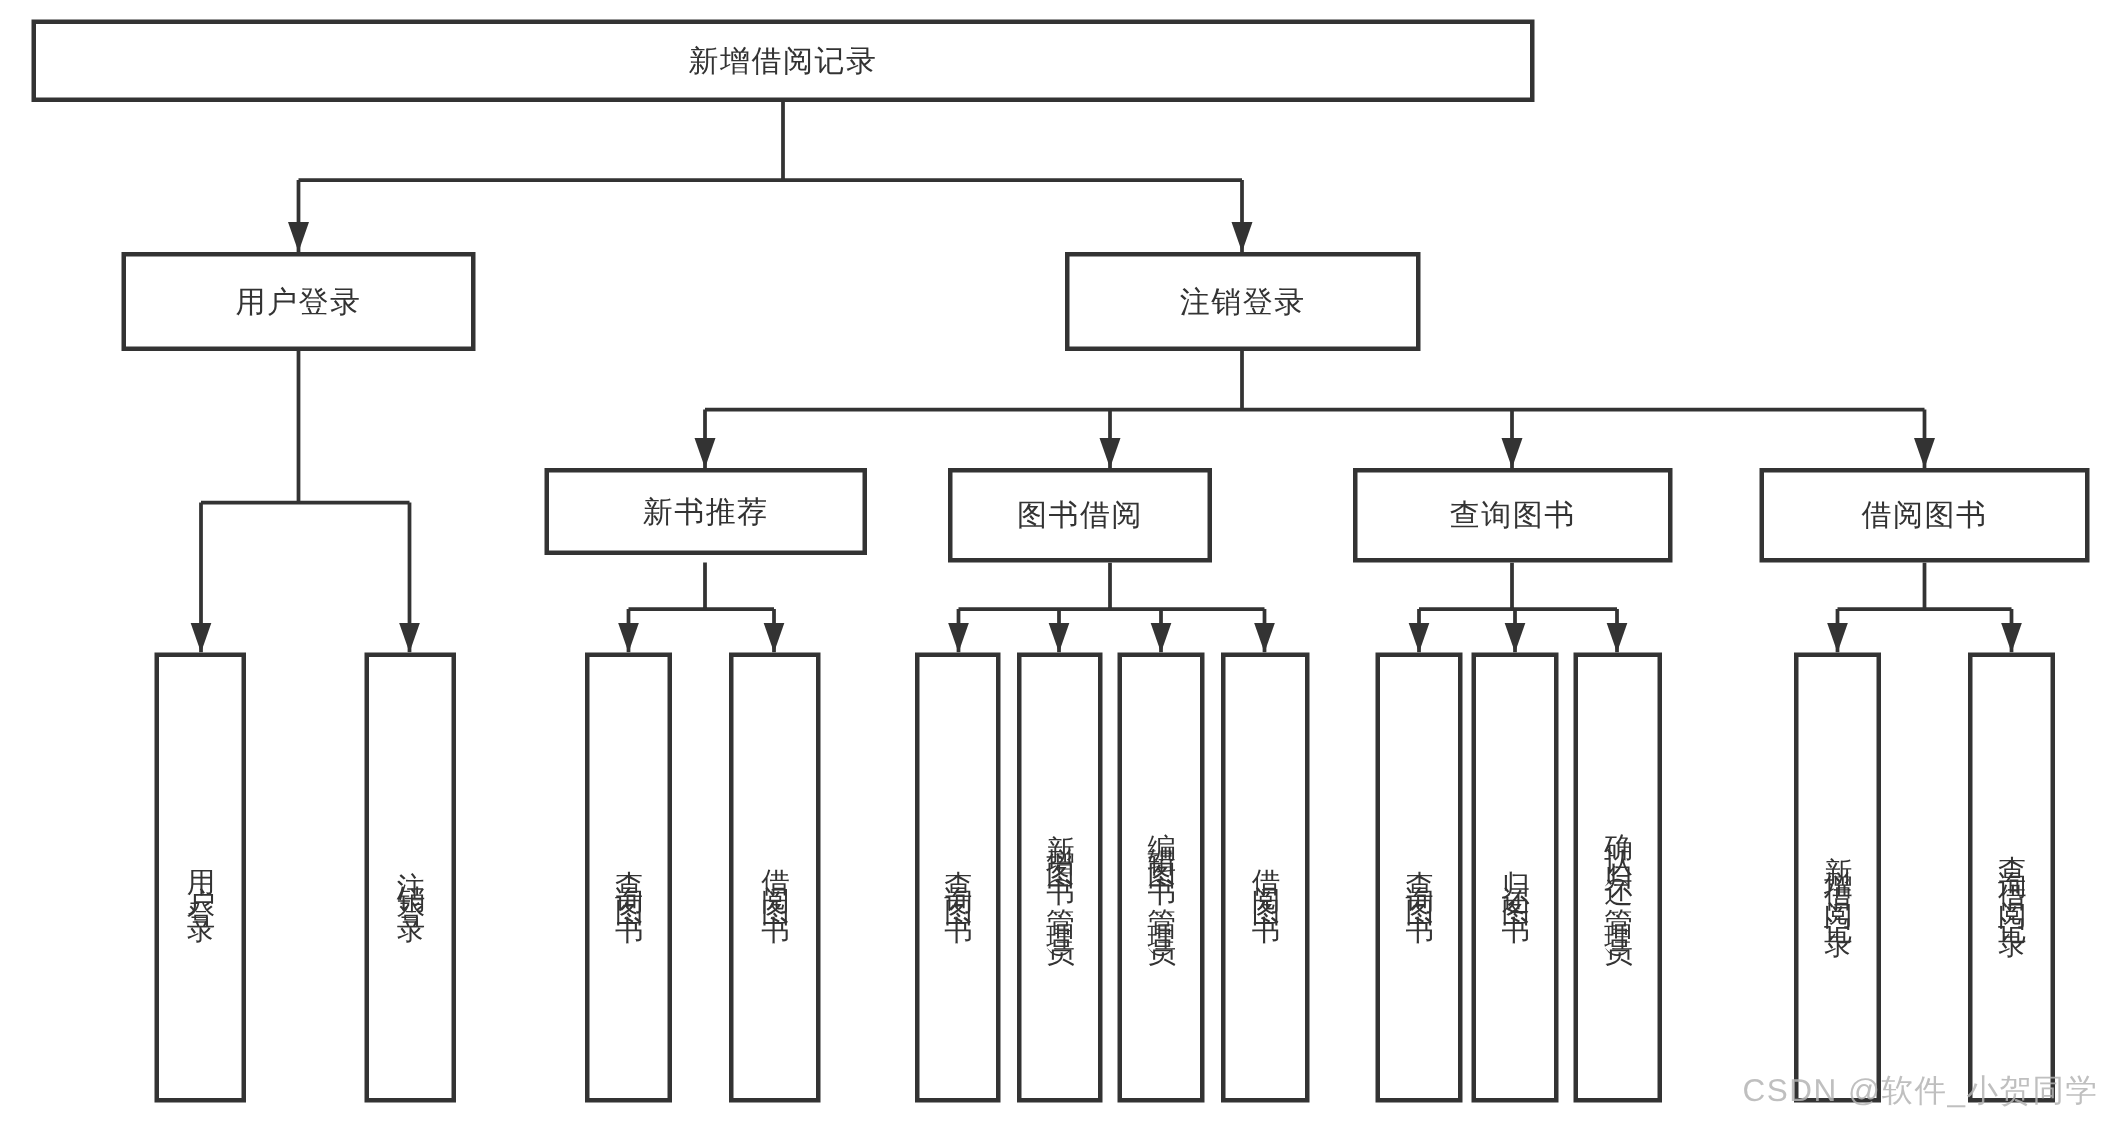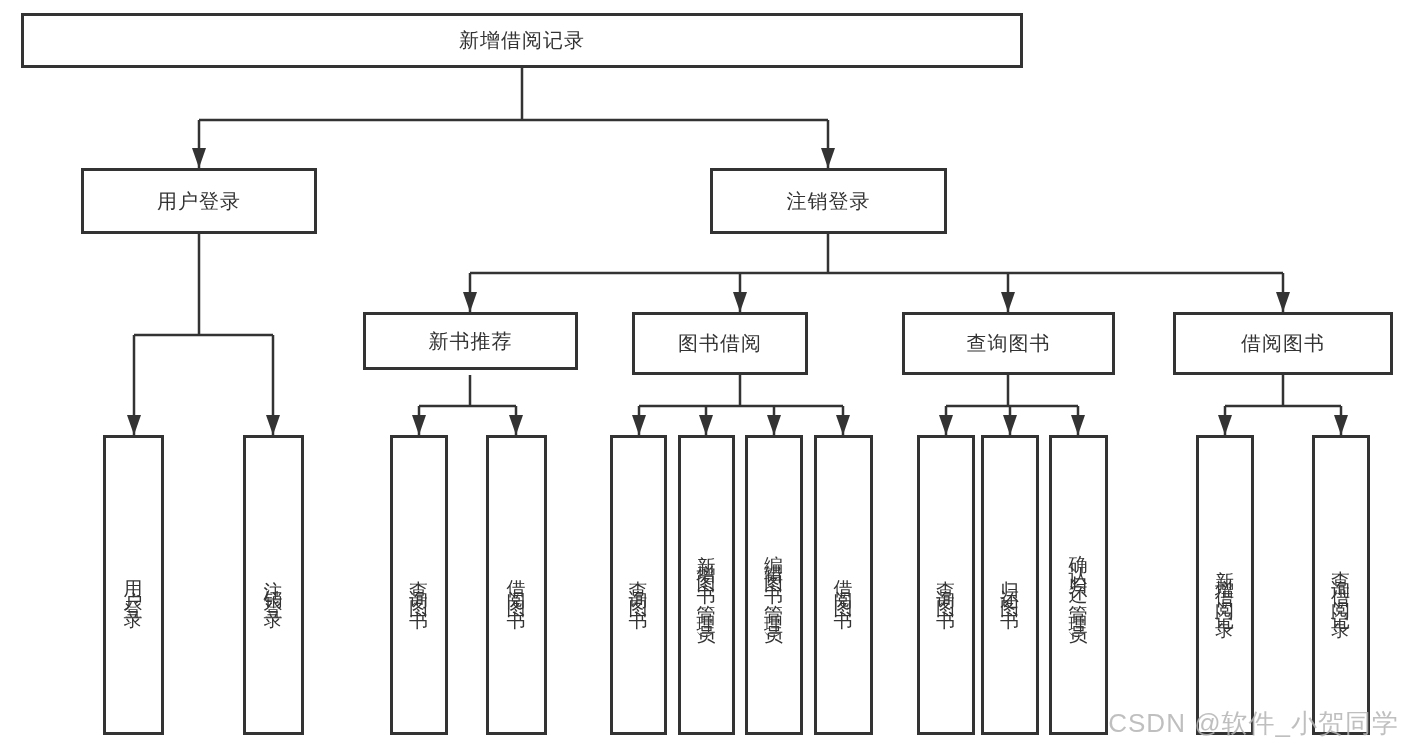--- a/index.html
+++ b/index.html
@@ -20,21 +20,21 @@
   }
   .box.h{font-size:20px; letter-spacing:1px;}
   .box.v{font-size:19px;}
   .box.v span{
     writing-mode:vertical-rl; text-orientation:mixed;
     letter-spacing:10px; line-height:1;
     max-height:288px;
   }
   .watermark{
     position:absolute; right:6px; bottom:6px;
-    font-size:26px; color:var(--wm); opacity:.85;
+    font-size:21px; color:var(--wm); opacity:.85;
     letter-spacing:1px; white-space:nowrap;
   }
 </style>
 </head>
 <body>
 
 <div class="canvas">
 
   <svg class="connectors" viewBox="0 0 1405 747" xmlns="http://www.w3.org/2000/svg">
     <defs>

